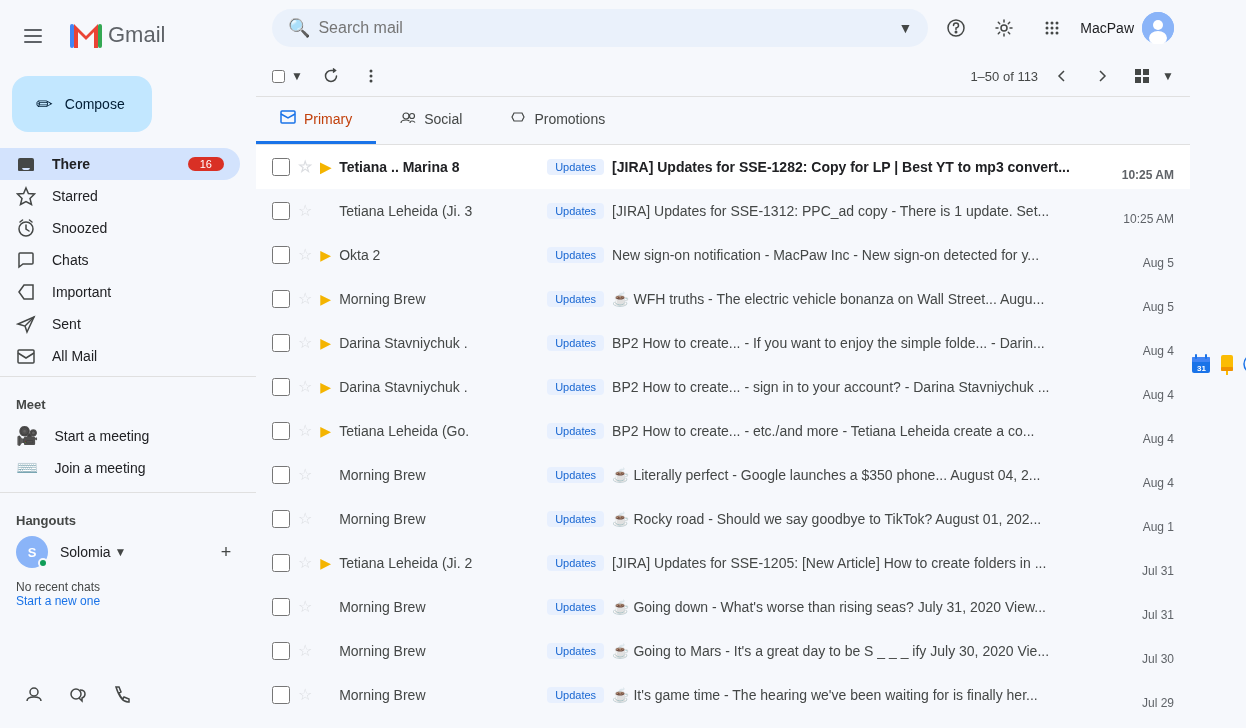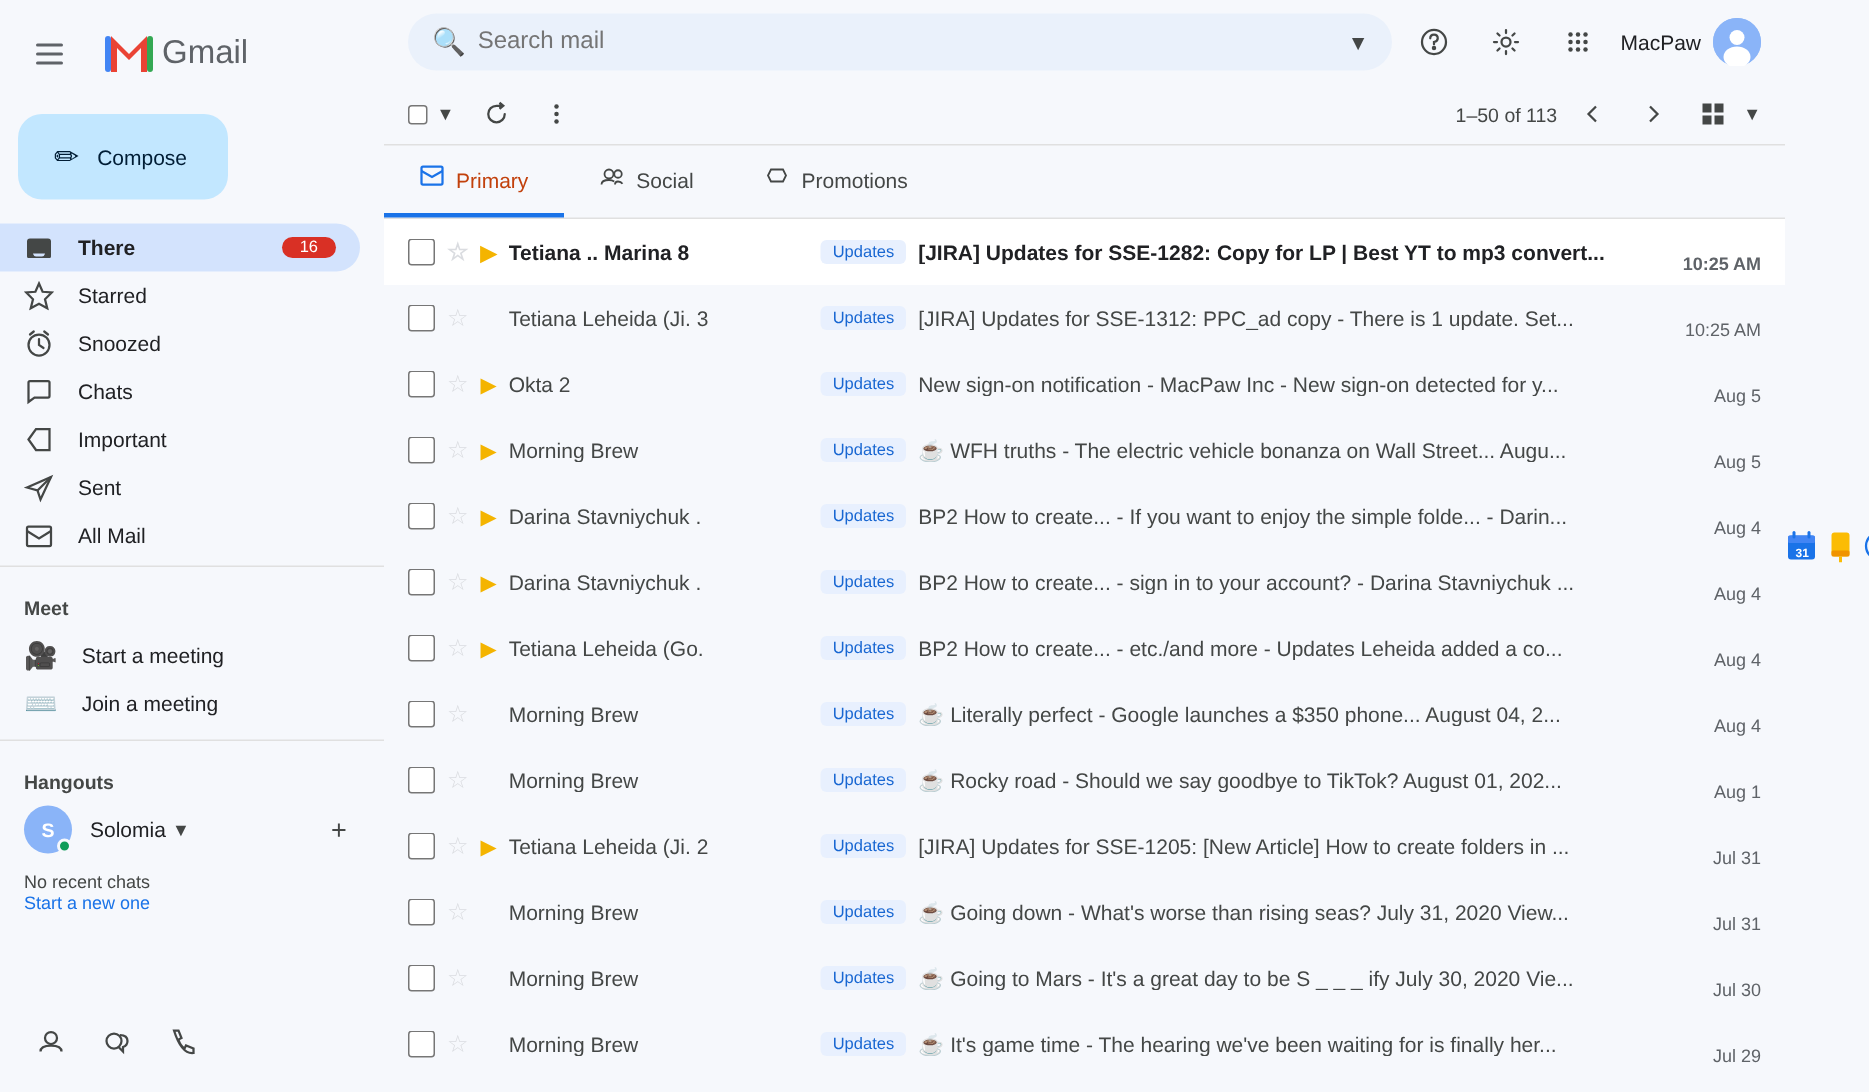--- a/index.html
+++ b/index.html
@@ -440,21 +440,21 @@
         <span class="email-subject">BP2 How to create... - sign in to your account? - Darina Stavniychuk ...</span>
         <span class="email-time">Aug 4</span>
       </div>
 
       <div class="email-row read">
         <input type="checkbox" class="email-checkbox" style="">
         <span class="email-star">☆</span>
         <span class="email-important show">▶</span>
         <span class="email-sender">Tetiana Leheida (Go.</span>
         <span class="email-tag">Updates</span>
-        <span class="email-subject">BP2 How to create... - etc./and more - Updates Leheida added a co...</span>
+        <span class="email-subject">BP2 How to create... - etc./and more - Tetiana Leheida create a co...</span>
         <span class="email-time">Aug 4</span>
       </div>
 
       <div class="email-row read">
         <input type="checkbox" class="email-checkbox" style="">
         <span class="email-star">☆</span>
         <span class="email-important hide">▶</span>
         <span class="email-sender">Morning Brew</span>
         <span class="email-tag">Updates</span>
         <span class="email-subject">☕ Literally perfect - Google launches a $350 phone... August 04, 2...</span>

